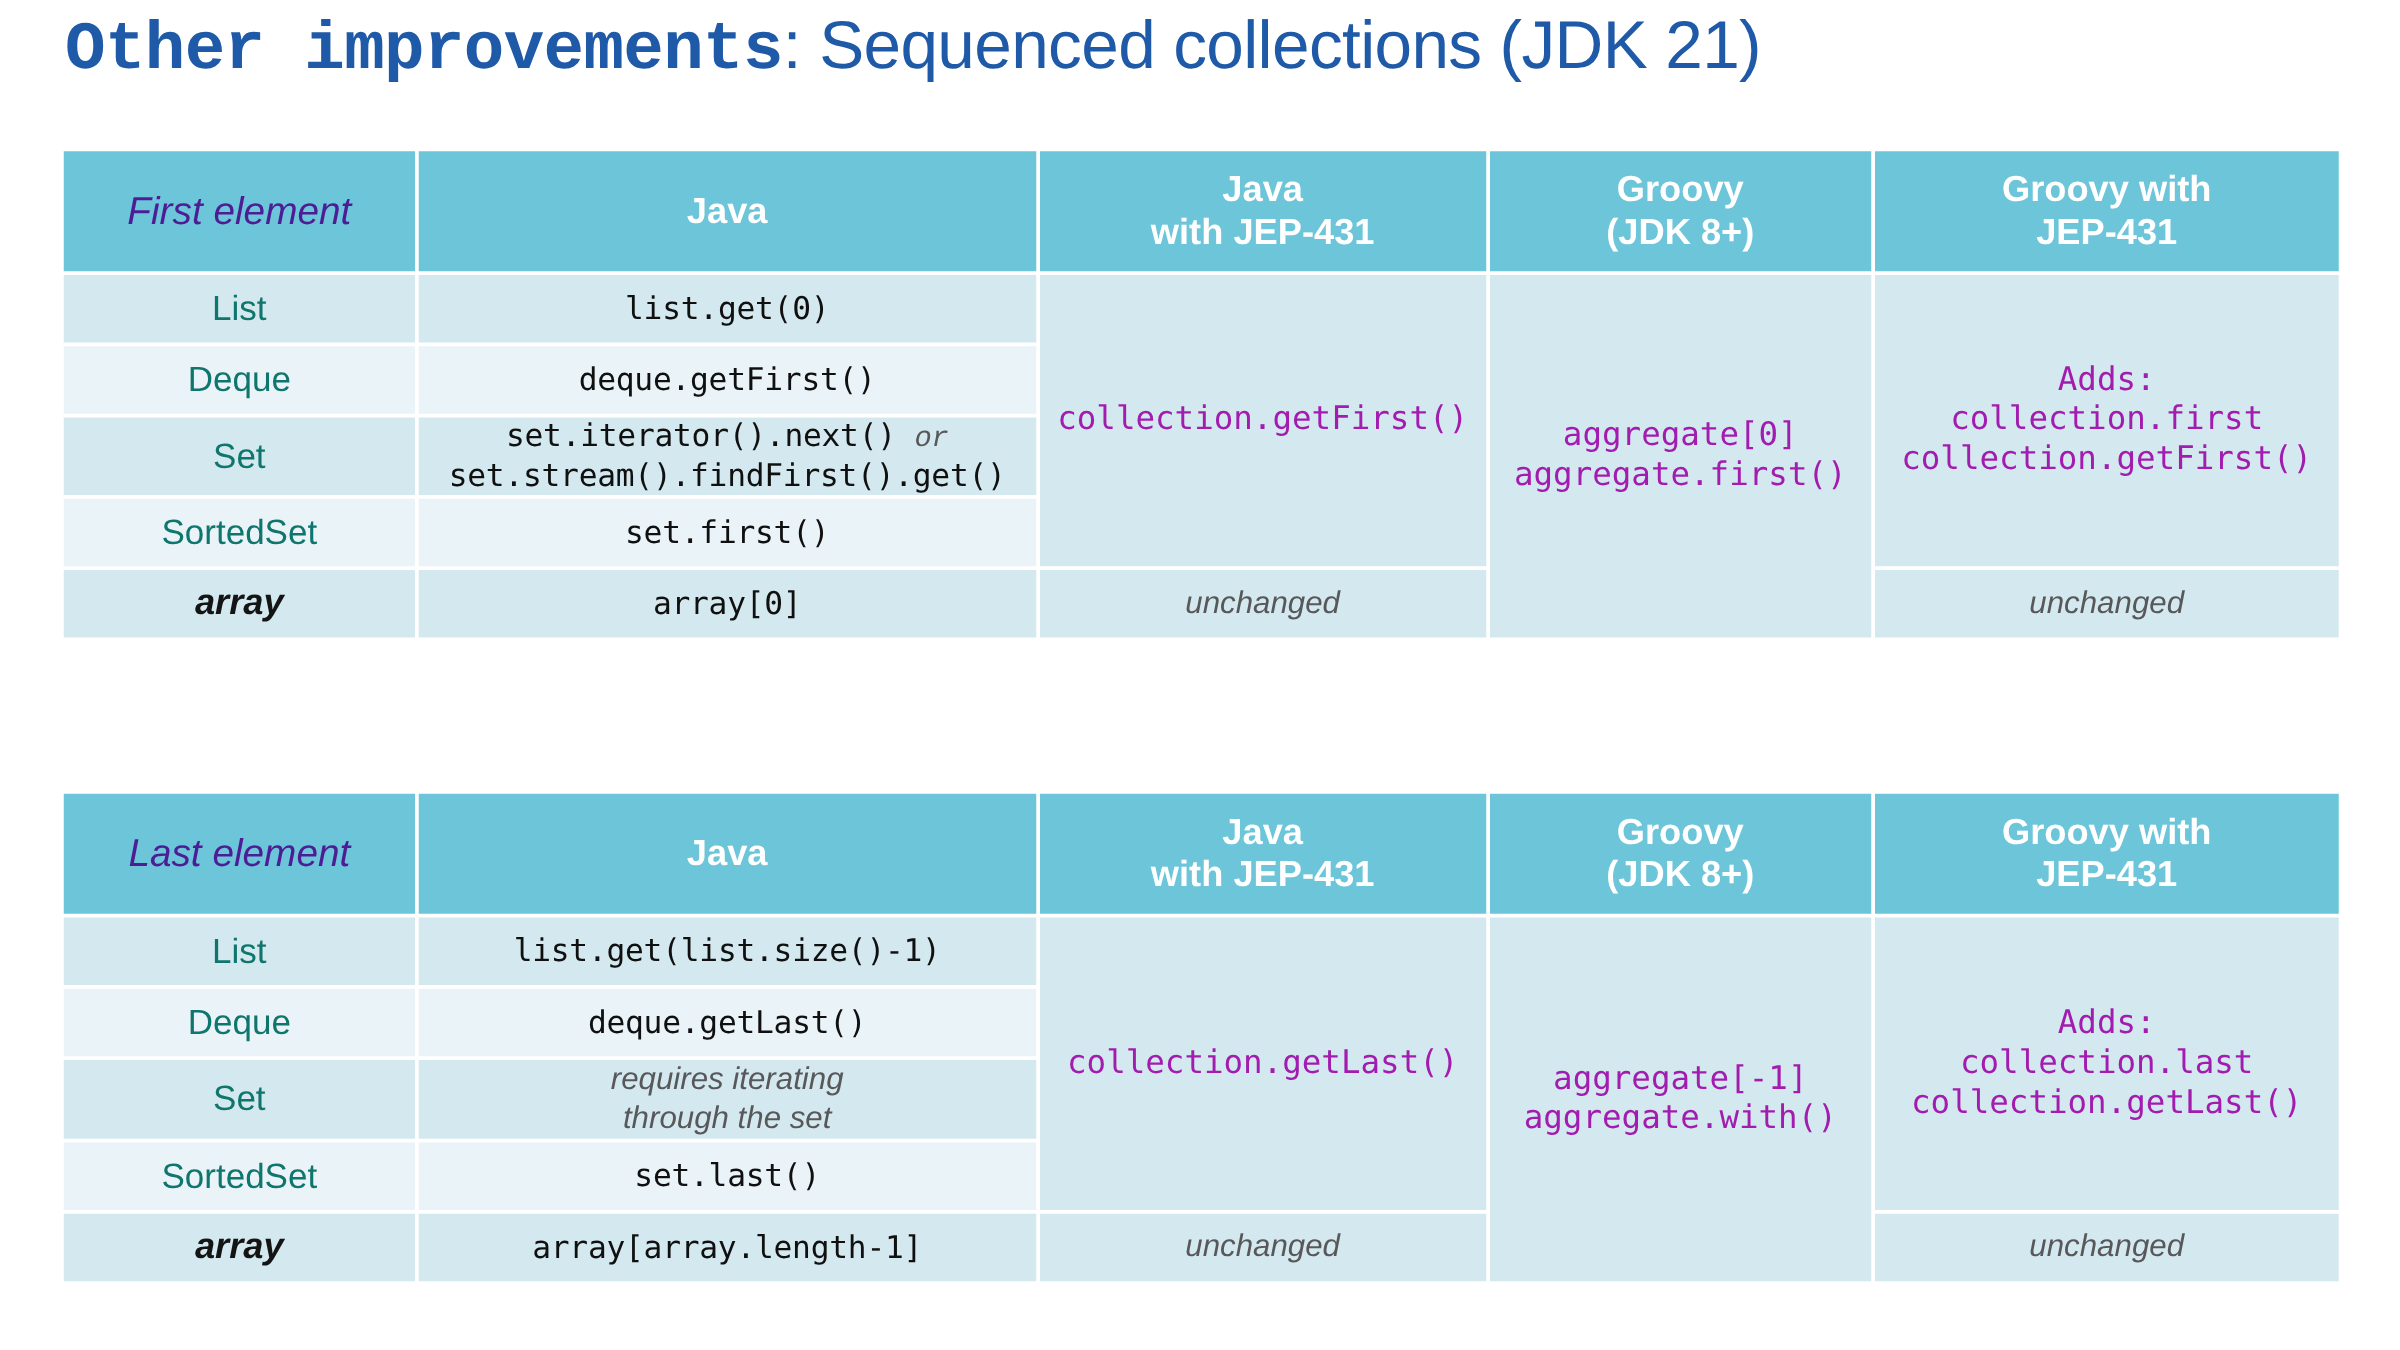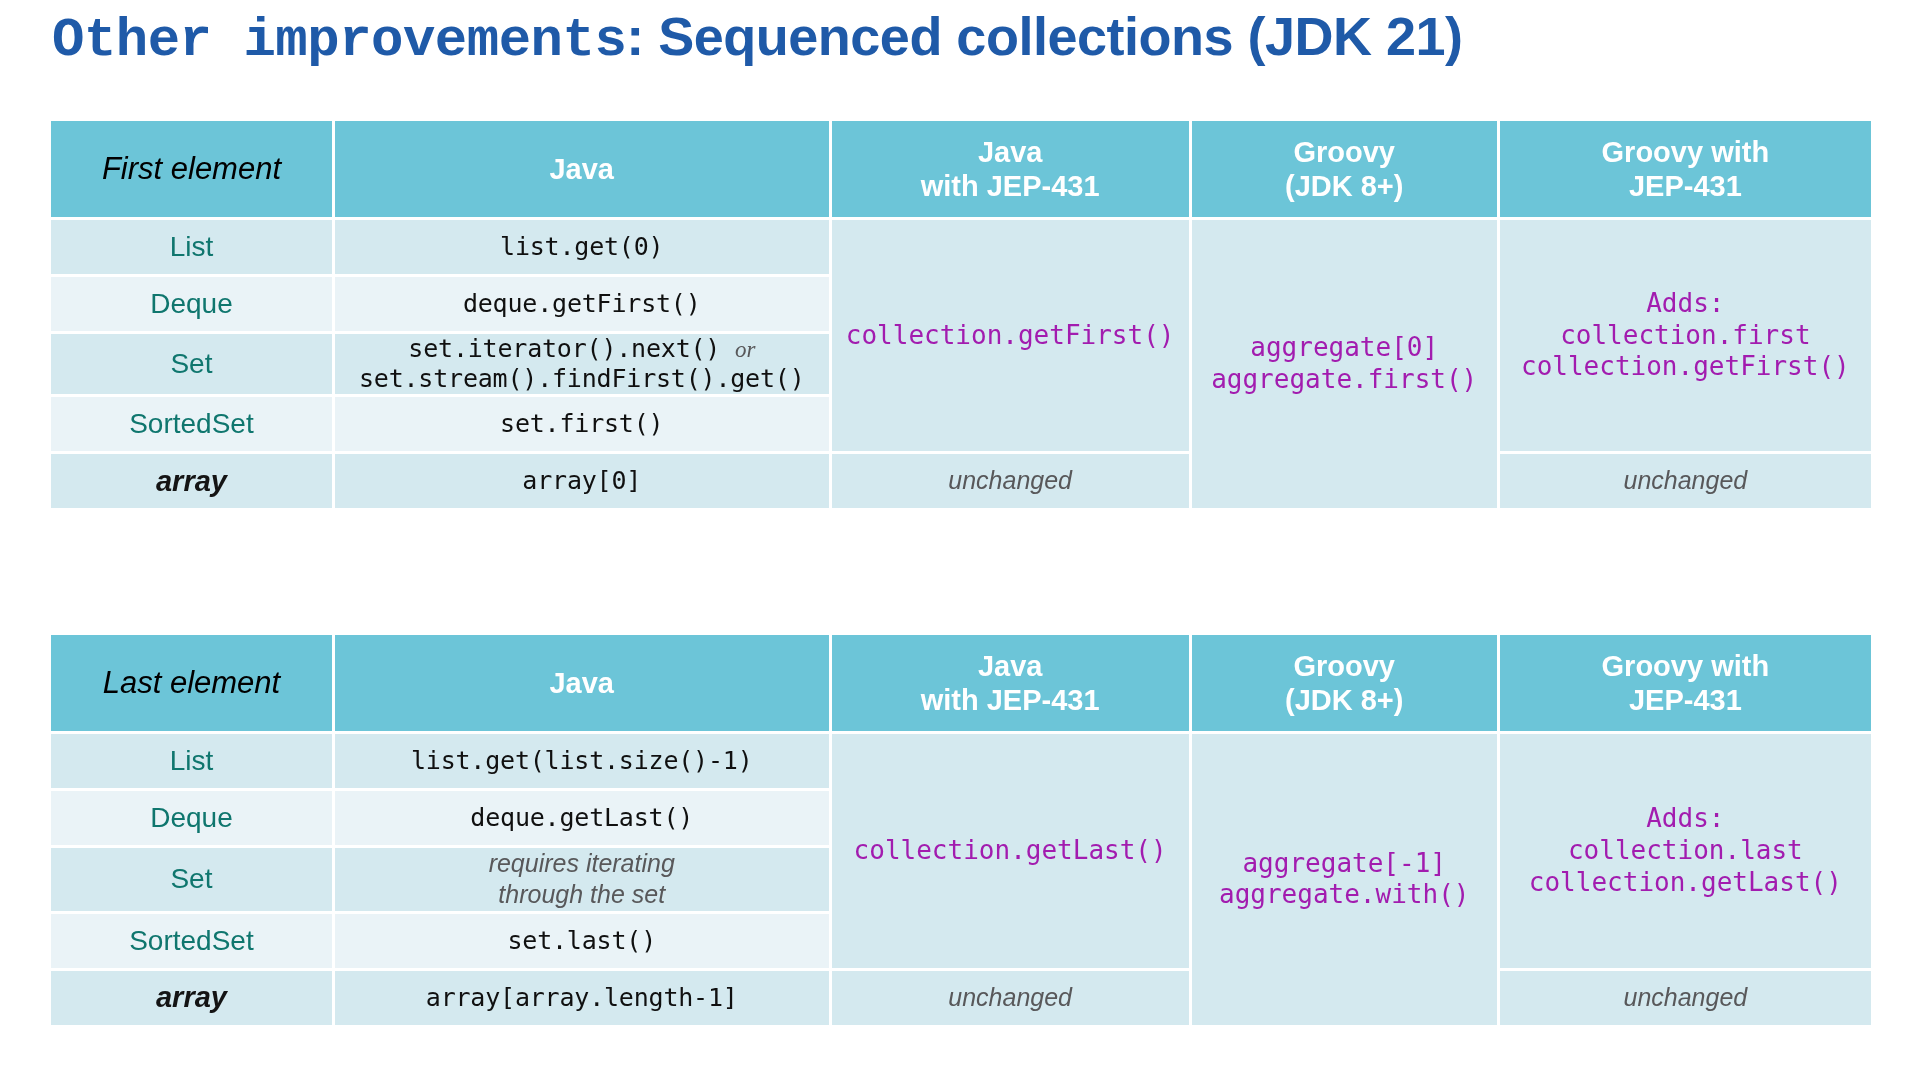--- a/index.html
+++ b/index.html
@@ -21,21 +21,21 @@
     left: 52px;
     top: 8px;
     width: 1840px;
     font-size: 54px;
     line-height: 1.05;
     color: #1F5AA8;
     letter-spacing: -0.5px;
     white-space: nowrap;
   }
   .slide-title .t-bold { font-weight: bold; font-family: Liberation Mono, monospace; }
-  .slide-title .t-rest { font-weight: bold; margin-top: 47px; }
+  .slide-title .t-rest { font-weight: normal; margin-top: 47px; }
 
   
   .tbl {
     position: absolute;
     border-collapse: separate;
     border-spacing: 3px;
     table-layout: fixed;
     background: #ffffff;
   }
   #table-first  { left: 48px; top: 118px;  width: 1826px; }
@@ -60,21 +60,21 @@
     background: #6CC5D8;
     color: #FFFFFF;
     font-weight: bold;
     font-size: 29px;
     line-height: 1.18;
     height: 96px;
     padding: 4px 6px;
   }
   .hd-label {
     background: #6CC5D8;
-    color: #000000;
+    color: #4c1d95;
     font-style: italic;
     font-weight: normal;
     font-size: 31px;
     height: 96px;
     text-align: center;
   }
   .hd-line2 { display: block; }
 
   
   .cell-dark  { background: #D4E9EF; }
@@ -97,21 +97,21 @@
   .code {
     font-family: "DejaVu Sans Mono", "Liberation Mono", monospace;
     font-size: 25px;
     color: #101010;
     line-height: 1.20;
     height: 54px;
     padding: 3px 4px;
     letter-spacing: -0.2px;
   }
   .code .kw-or {
-    font-family: Liberation Serif, serif;
+    font-family: Liberation Mono, monospace;
     font-style: italic;
     color: #58585A;
     font-size: 23px;
   }
   .code-line { display: block; }
 
   .note {
     font-family: "Liberation Sans", sans-serif;
     font-style: italic;
     color: #58585A;

